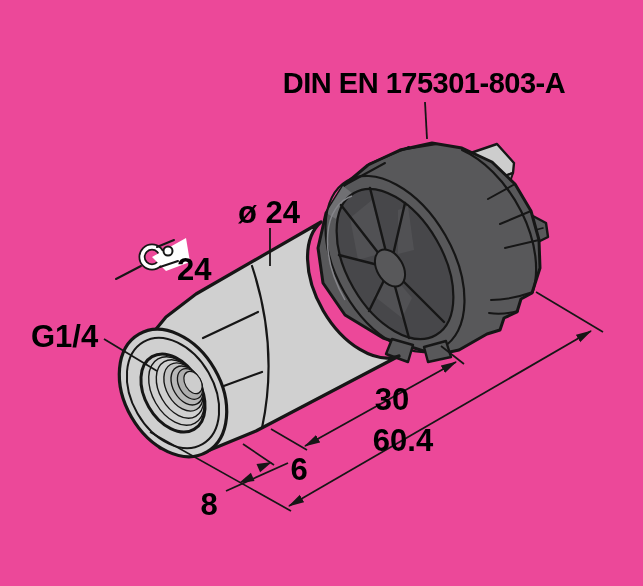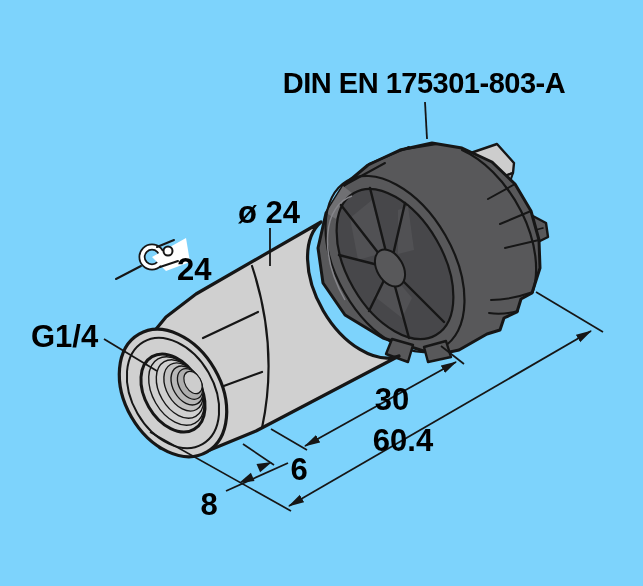--- a/index.html
+++ b/index.html
@@ -1,16 +1,16 @@
 <!DOCTYPE html>
 <html><head>
 <meta charset="utf-8">
 <style>
   html,body{margin:0;padding:0;background:#ffffff;}
-  .stage{position:relative;width:643px;height:586px;background:#7dd3fc;overflow:hidden;
+  .stage{position:relative;width:643px;height:586px;background:#ec4899;overflow:hidden;
          font-family:"Liberation Sans","DejaVu Sans",sans-serif;}
   svg{display:block;}
   .lbl{font-family:"Liberation Sans","DejaVu Sans",sans-serif;font-weight:bold;fill:#000;}
   .din{font-size:29px;letter-spacing:-0.5px;}
   .dim{font-size:31px;}
   .outline{stroke:#161616;stroke-linejoin:round;stroke-linecap:round;}
   .thin{stroke:#161616;fill:none;stroke-linecap:round;}
   .dimline{stroke:#161616;stroke-width:1.8;fill:none;}
   .extline{stroke:#161616;stroke-width:1.7;fill:none;}
 </style>

